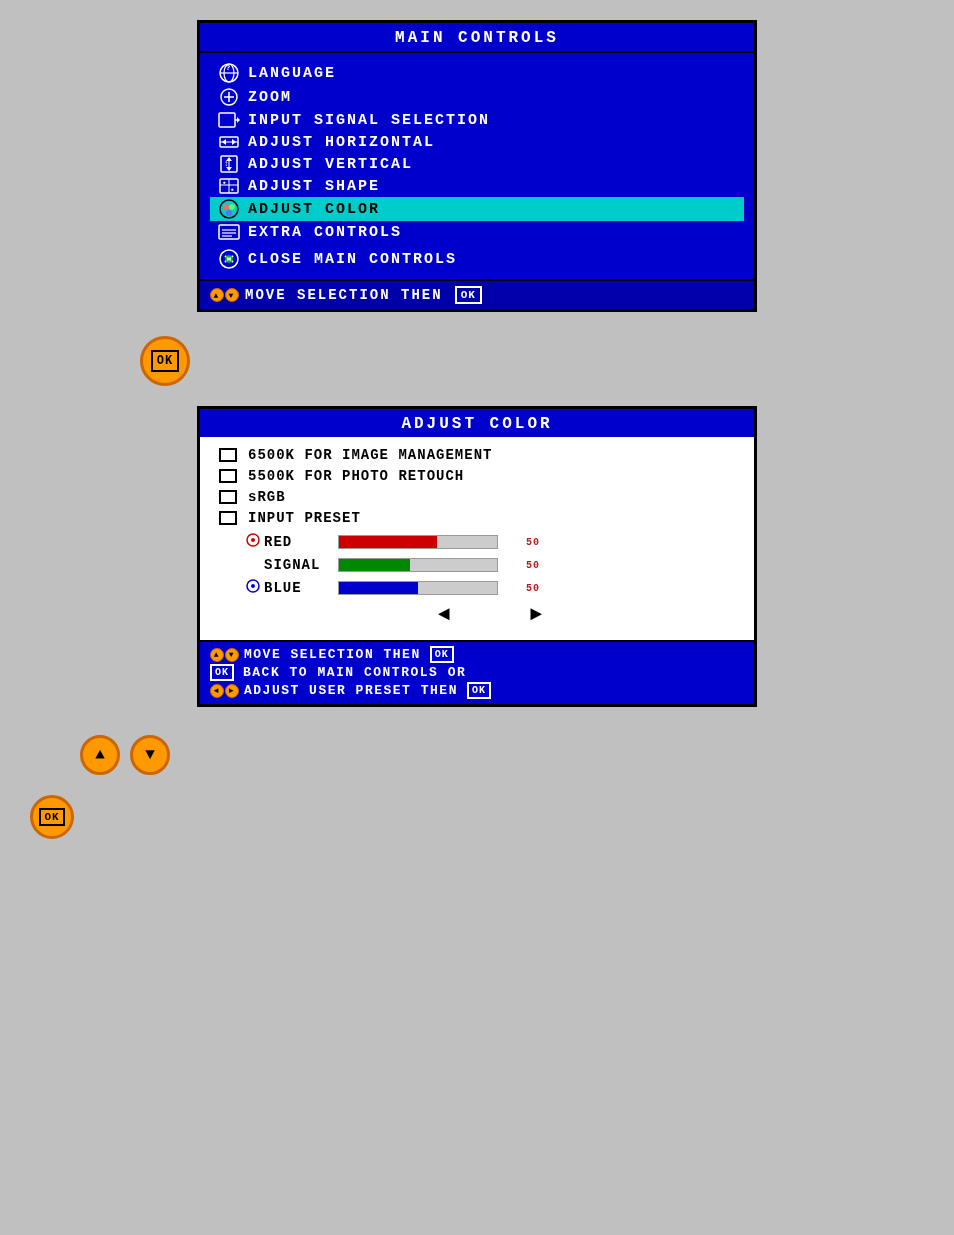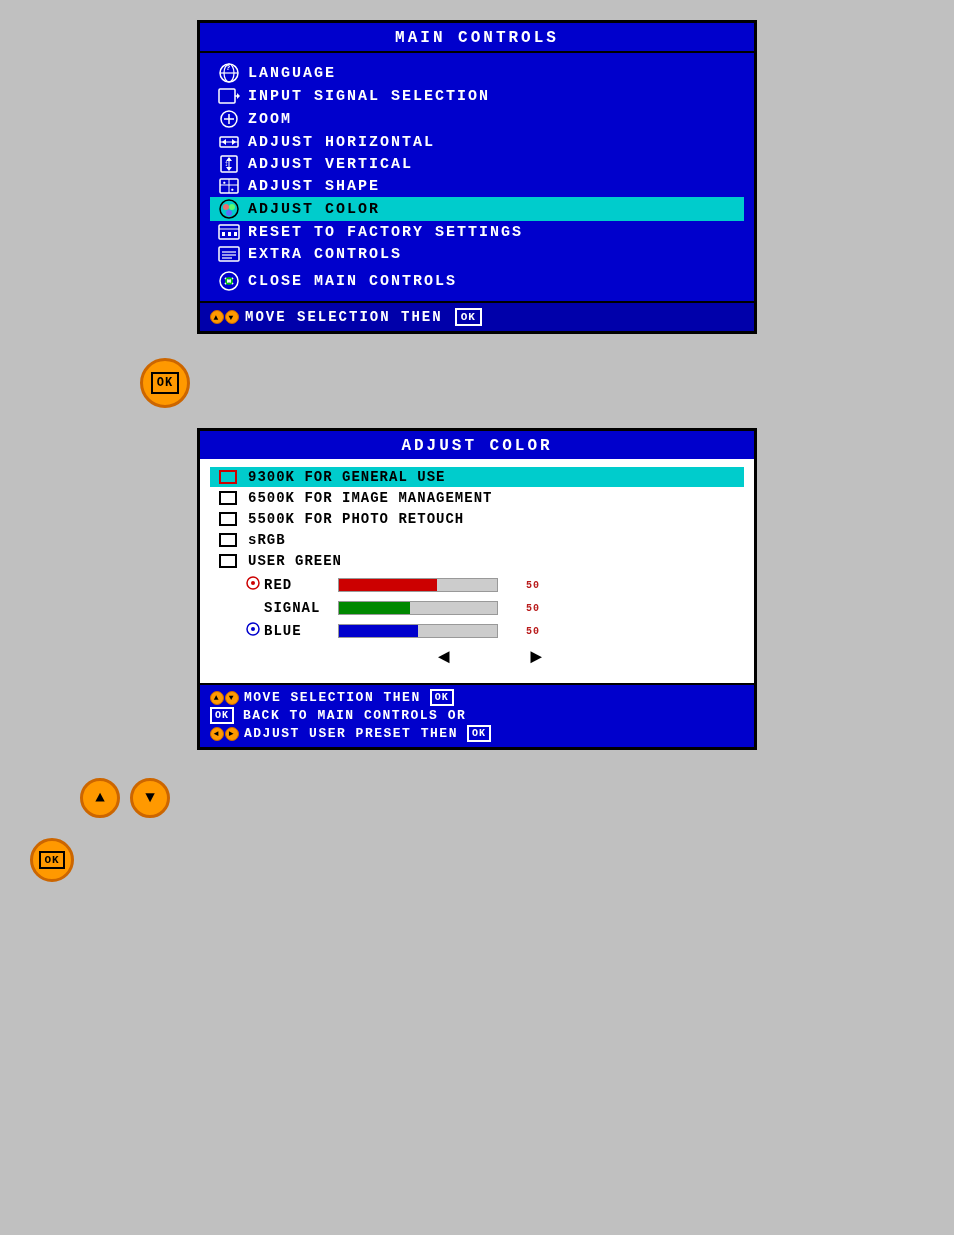--- a/index.html
+++ b/index.html
@@ -340,38 +340,38 @@
           <ellipse cx="11" cy="10" rx="5" ry="9" fill="none" stroke="white" stroke-width="1.2"></ellipse>
           <line x1="2" y1="10" x2="20" y2="10" stroke="white" stroke-width="1.2"></line>
           <text x="8" y="7" font-size="7" fill="white" font-weight="bold">?</text>
         </svg>
       </span>
       <span>LANGUAGE</span>
     </div>
 
     <div class="menu-item">
       <span class="menu-icon">
+        <svg width="22" height="20" viewBox="0 0 22 20">
+          <circle cx="11" cy="10" r="8" fill="none" stroke="white" stroke-width="1.5"></circle>
+          <line x1="11" y1="5" x2="11" y2="15" stroke="white" stroke-width="1.5"></line>
+          <line x1="6" y1="10" x2="16" y2="10" stroke="white" stroke-width="1.5"></line>
+        </svg>
+      </span>
+      <span>ZOOM</span>
+    </div>
+
+    <div class="menu-item">
+      <span class="menu-icon">
         <svg width="22" height="18" viewBox="0 0 22 18">
           <rect x="1" y="2" width="16" height="14" rx="1" fill="none" stroke="white" stroke-width="1.5"></rect>
           <line x1="17" y1="9" x2="21" y2="9" stroke="white" stroke-width="1.5"></line>
           <polygon points="19,6 22,9 19,12" fill="white"></polygon>
         </svg>
       </span>
       <span>INPUT  SIGNAL  SELECTION</span>
-    </div>
-
-    <div class="menu-item">
-      <span class="menu-icon">
-        <svg width="22" height="20" viewBox="0 0 22 20">
-          <circle cx="11" cy="10" r="8" fill="none" stroke="white" stroke-width="1.5"></circle>
-          <line x1="11" y1="5" x2="11" y2="15" stroke="white" stroke-width="1.5"></line>
-          <line x1="6" y1="10" x2="16" y2="10" stroke="white" stroke-width="1.5"></line>
-        </svg>
-      </span>
-      <span>ZOOM</span>
     </div>
 
     <div class="menu-item">
       <span class="menu-icon">
         <svg width="22" height="18" viewBox="0 0 22 18">
           <rect x="2" y="4" width="18" height="10" rx="1" fill="none" stroke="white" stroke-width="1.5"></rect>
           <line x1="2" y1="9" x2="20" y2="9" stroke="white" stroke-width="1"></line>
           <polygon points="4,9 8,6 8,12" fill="white"></polygon>
           <polygon points="18,9 14,6 14,12" fill="white"></polygon>
         </svg>
@@ -410,32 +410,20 @@
         <svg width="22" height="20" viewBox="0 0 22 20">
           <circle cx="11" cy="10" r="9" fill="none" stroke="#000" stroke-width="1.5"></circle>
           <circle cx="8" cy="8" r="3" fill="#ff6666" opacity="0.9"></circle>
           <circle cx="14" cy="8" r="3" fill="#66ff66" opacity="0.9"></circle>
           <circle cx="11" cy="14" r="3" fill="#6666ff" opacity="0.9"></circle>
         </svg>
       </span>
       <span>ADJUST  COLOR</span>
     </div>
 
-    <div class="menu-item">
-      <span class="menu-icon">
-        <svg width="22" height="18" viewBox="0 0 22 18">
-          <rect x="1" y="2" width="20" height="14" rx="1" fill="none" stroke="white" stroke-width="1.5"></rect>
-          <line x1="1" y1="6" x2="21" y2="6" stroke="white" stroke-width="1"></line>
-          <rect x="4" y="9" width="3" height="4" fill="white"></rect>
-          <rect x="10" y="9" width="3" height="4" fill="white"></rect>
-          <rect x="16" y="9" width="3" height="4" fill="white"></rect>
-        </svg>
-      </span>
-      <span>RESET  TO  FACTORY  SETTINGS</span>
-    </div>
 
     <div class="menu-item">
       <span class="menu-icon">
         <svg width="22" height="18" viewBox="0 0 22 18">
           <rect x="1" y="2" width="20" height="14" rx="1" fill="none" stroke="white" stroke-width="1.5"></rect>
           <line x1="4" y1="7" x2="18" y2="7" stroke="white" stroke-width="1.2"></line>
           <line x1="4" y1="10" x2="18" y2="10" stroke="white" stroke-width="1.2"></line>
           <line x1="4" y1="13" x2="14" y2="13" stroke="white" stroke-width="1.2"></line>
         </svg>
       </span>
@@ -471,26 +459,20 @@
   <div class="ok-button-icon">
     <span class="ok-inner">OK</span>
   </div>
 </div>
 
 <div class="adjust-color-panel">
   <div class="adjust-color-title">ADJUST  COLOR</div>
 
   <div class="color-menu-body">
 
-    <div class="color-menu-item highlighted">
-      <span class="color-menu-icon">
-        <span class="color-icon-box" style="border-color:#cc0000; background: transparent;"></span>
-      </span>
-      <span>9300K  FOR  GENERAL  USE</span>
-    </div>
 
     <div class="color-menu-item">
       <span class="color-menu-icon">
         <span class="color-icon-box dark"></span>
       </span>
       <span>6500K  FOR  IMAGE  MANAGEMENT</span>
     </div>
 
     <div class="color-menu-item">
       <span class="color-menu-icon">
@@ -503,21 +485,21 @@
       <span class="color-menu-icon">
         <span class="color-icon-box dark"></span>
       </span>
       <span>sRGB</span>
     </div>
 
     <div class="color-menu-item">
       <span class="color-menu-icon">
         <span class="color-icon-box dark"></span>
       </span>
-      <span>USER  GREEN</span>
+      <span>INPUT  PRESET</span>
     </div>
 
     <div class="sliders-section">
 
       <div class="slider-row">
         <div class="slider-label">
           <span class="s-icon">
             <svg width="14" height="14" viewBox="0 0 14 14">
               <circle cx="7" cy="7" r="6" fill="none" stroke="#cc0000" stroke-width="1.5"></circle>
               <circle cx="7" cy="7" r="2" fill="#cc0000"></circle>

